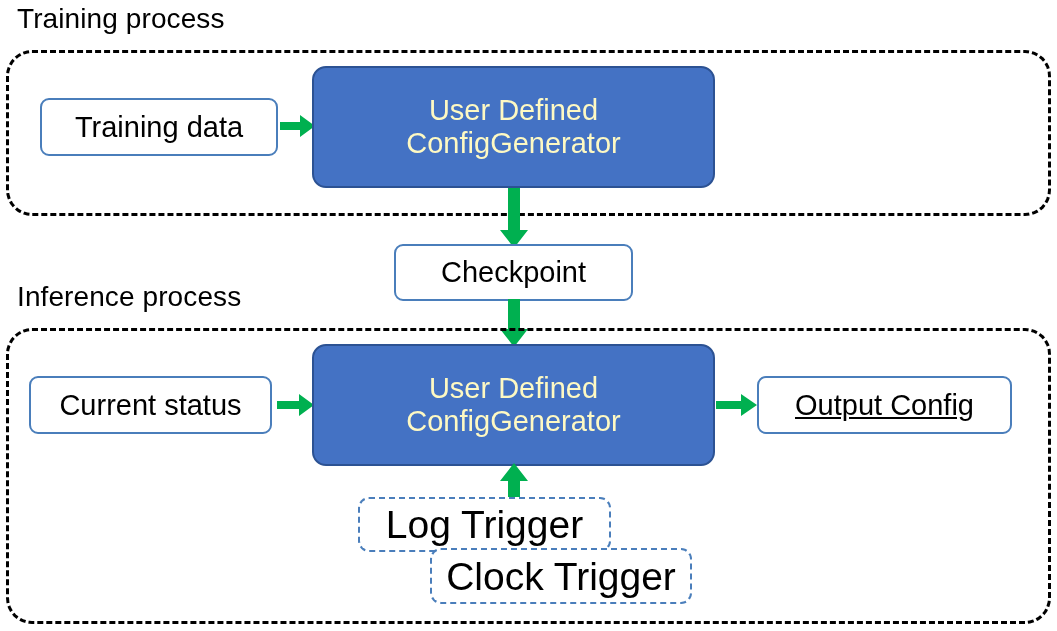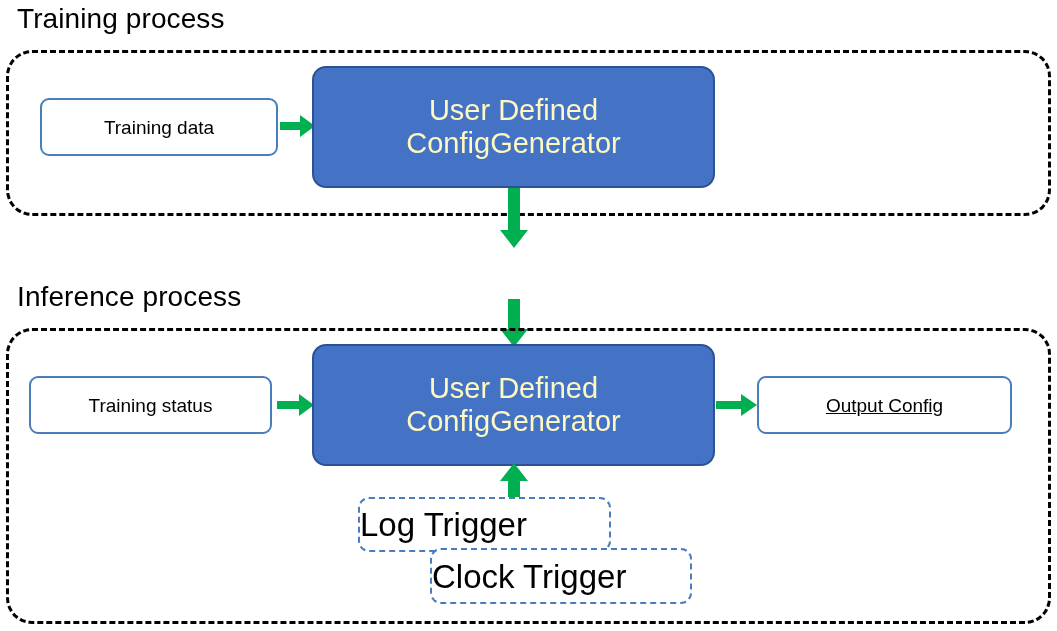--- a/index.html
+++ b/index.html
@@ -37,21 +37,21 @@
 
   
   .io-box {
     border: 2.5px solid #4a7ebb;
     border-radius: 9px;
     background: #ffffff;
     display: flex;
     align-items: center;
     justify-content: center;
     color: #000000;
-    font-size: 19px;
+    font-size: 29px;
     line-height: 1;
   }
 
   
   .proc-box {
     border: 2.5px solid #2c5293;
     border-radius: 14px;
     background: #4472c4;
     display: flex;
     flex-direction: column;
@@ -64,22 +64,23 @@
   }
   .proc-box .line { display: block; }
 
   
   .trigger-box {
     border: 2.5px dashed #4a7ebb;
     border-radius: 11px;
     background: #ffffff;
     display: flex;
     align-items: center;
+    justify-content: center;
     color: #000000;
-    font-size: 33px;
+    font-size: 39px;
     line-height: 1;
   }
 
   
   .arrow-h { 
     display: block;
   }
   .arrow-v { display: block; }
 </style>
 </head>
@@ -105,33 +106,36 @@
     <span class="line">User Defined</span>
     <span class="line">ConfigGenerator</span>
   </div>
 
   <div class="abs" style="left:498px; top:188px; width:32px; height:62px;">
     <svg class="arrow-v" width="32" height="62" viewBox="0 0 32 62" aria-hidden="true">
       <path d="M10,0 L22,0 L22,42 L30,42 L16,60 L2,42 L10,42 Z" fill="#00b050"></path>
     </svg>
   </div>
 
+  <div class="abs io-box" style="left:394px; top:244px; width:239px; height:57px;">
+    <span>Checkpoint</span>
+  </div>
 
   <div class="abs" style="left:498px; top:299px; width:32px; height:50px;">
     <svg class="arrow-v" width="32" height="50" viewBox="0 0 32 50" aria-hidden="true">
       <path d="M10,0 L22,0 L22,30 L30,30 L16,48 L2,30 L10,30 Z" fill="#00b050"></path>
     </svg>
   </div>
 
   <div class="abs section-title" style="left:17px; top:283px;">Inference process</div>
 
   <div class="abs process-container" style="left:6px; top:328px; width:1045px; height:296px;"></div>
 
   <div class="abs io-box" style="left:29px; top:376px; width:243px; height:58px;">
-    <span>Training status</span>
+    <span>Current status</span>
   </div>
 
   <div class="abs" style="left:277px; top:390px; width:38px; height:30px;">
     <svg class="arrow-h" width="38" height="30" viewBox="0 0 38 30" aria-hidden="true">
       <path d="M0,11 L22,11 L22,4 L37,15 L22,26 L22,19 L0,19 Z" fill="#00b050"></path>
     </svg>
   </div>
 
   <div class="abs proc-box" style="left:312px; top:344px; width:403px; height:122px;">
     <span class="line">User Defined</span>

